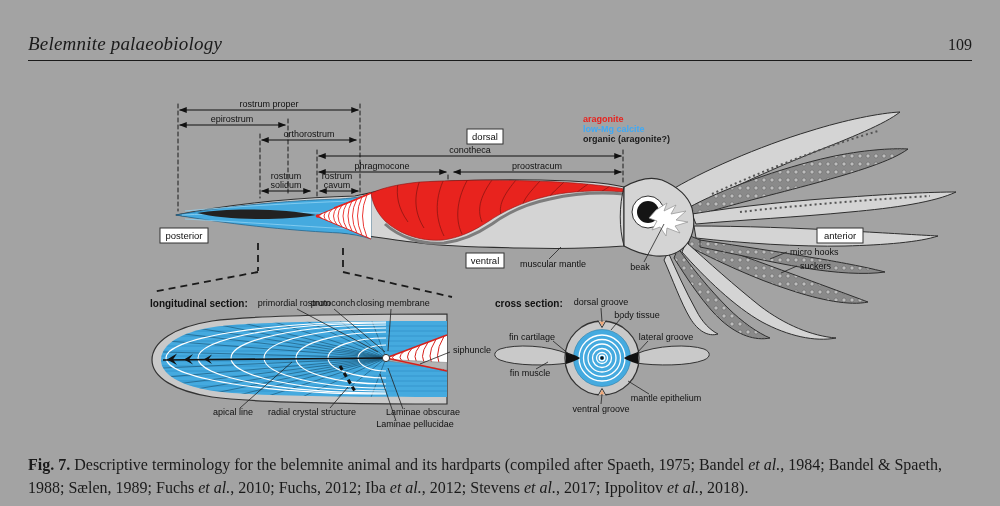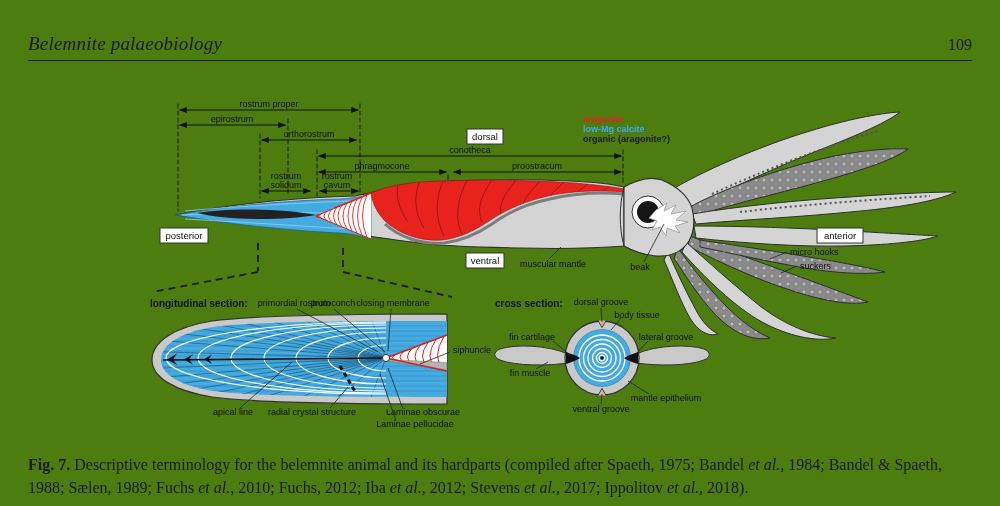--- a/index.html
+++ b/index.html
@@ -1,16 +1,16 @@
 <!DOCTYPE html>
 <html><head>
 <meta charset="utf-8">
 <style>
   html,body{margin:0;padding:0;background:#fff;}
-  #page{position:relative;width:1000px;height:506px;background:#4d7c0f;overflow:hidden;
+  #page{position:relative;width:1000px;height:506px;background:#a3a3a3;overflow:hidden;
         font-family:"Liberation Serif",serif;color:#1a1a1a;}
   #hdr-title{position:absolute;left:28px;top:33px;font-style:italic;font-size:19px;letter-spacing:.2px;}
   #hdr-page{position:absolute;right:28px;top:36px;font-size:16px;font-family:Liberation Serif, serif;}
   #hdr-rule{position:absolute;left:28px;right:28px;top:60px;height:1px;background:#1a1a1a;}
   #fig-svg{position:absolute;left:0;top:0;}
   #caption{position:absolute;left:28px;top:454px;width:946px;font-size:16px;line-height:1.42;}
   #caption b{font-weight:bold;}
   .svgtxt{font-family:"Liberation Sans",sans-serif;font-size:9px;fill:#111;}
   .svgtxt-b{font-family:"Liberation Sans",sans-serif;font-size:10px;font-weight:bold;fill:#111;}
   .boxtxt{font-family:"Liberation Sans",sans-serif;font-size:9.5px;fill:#111;}

